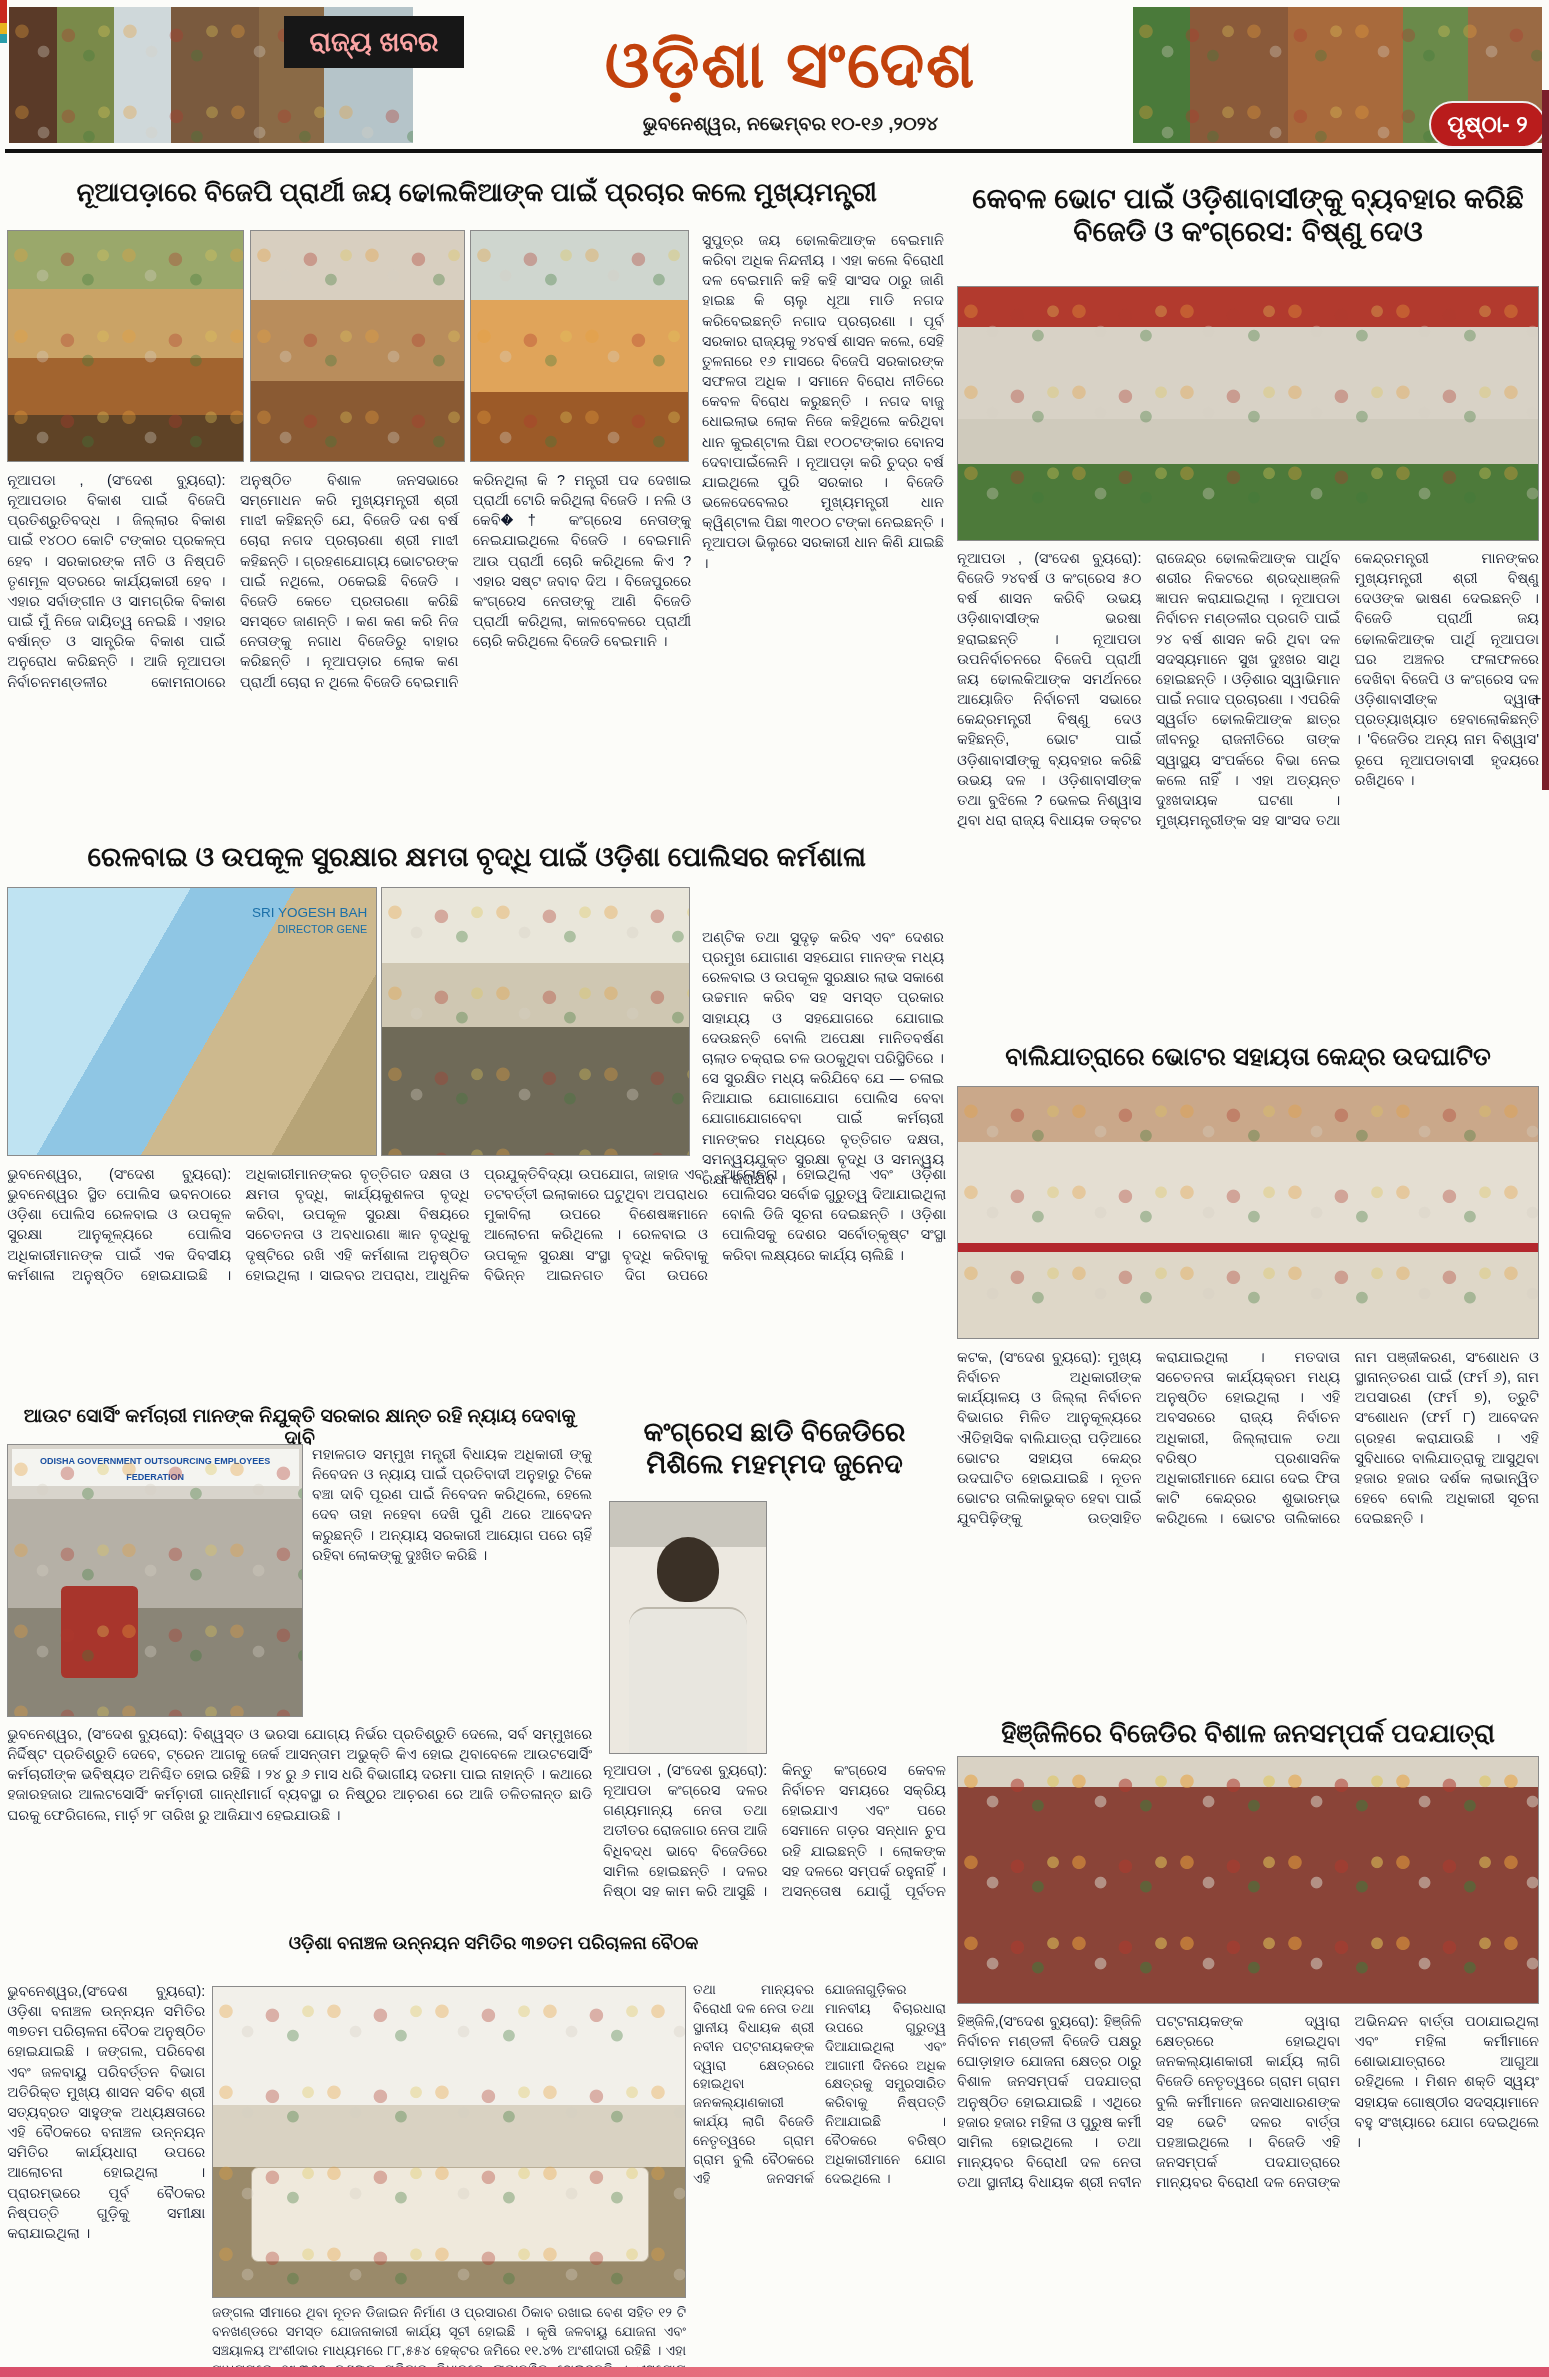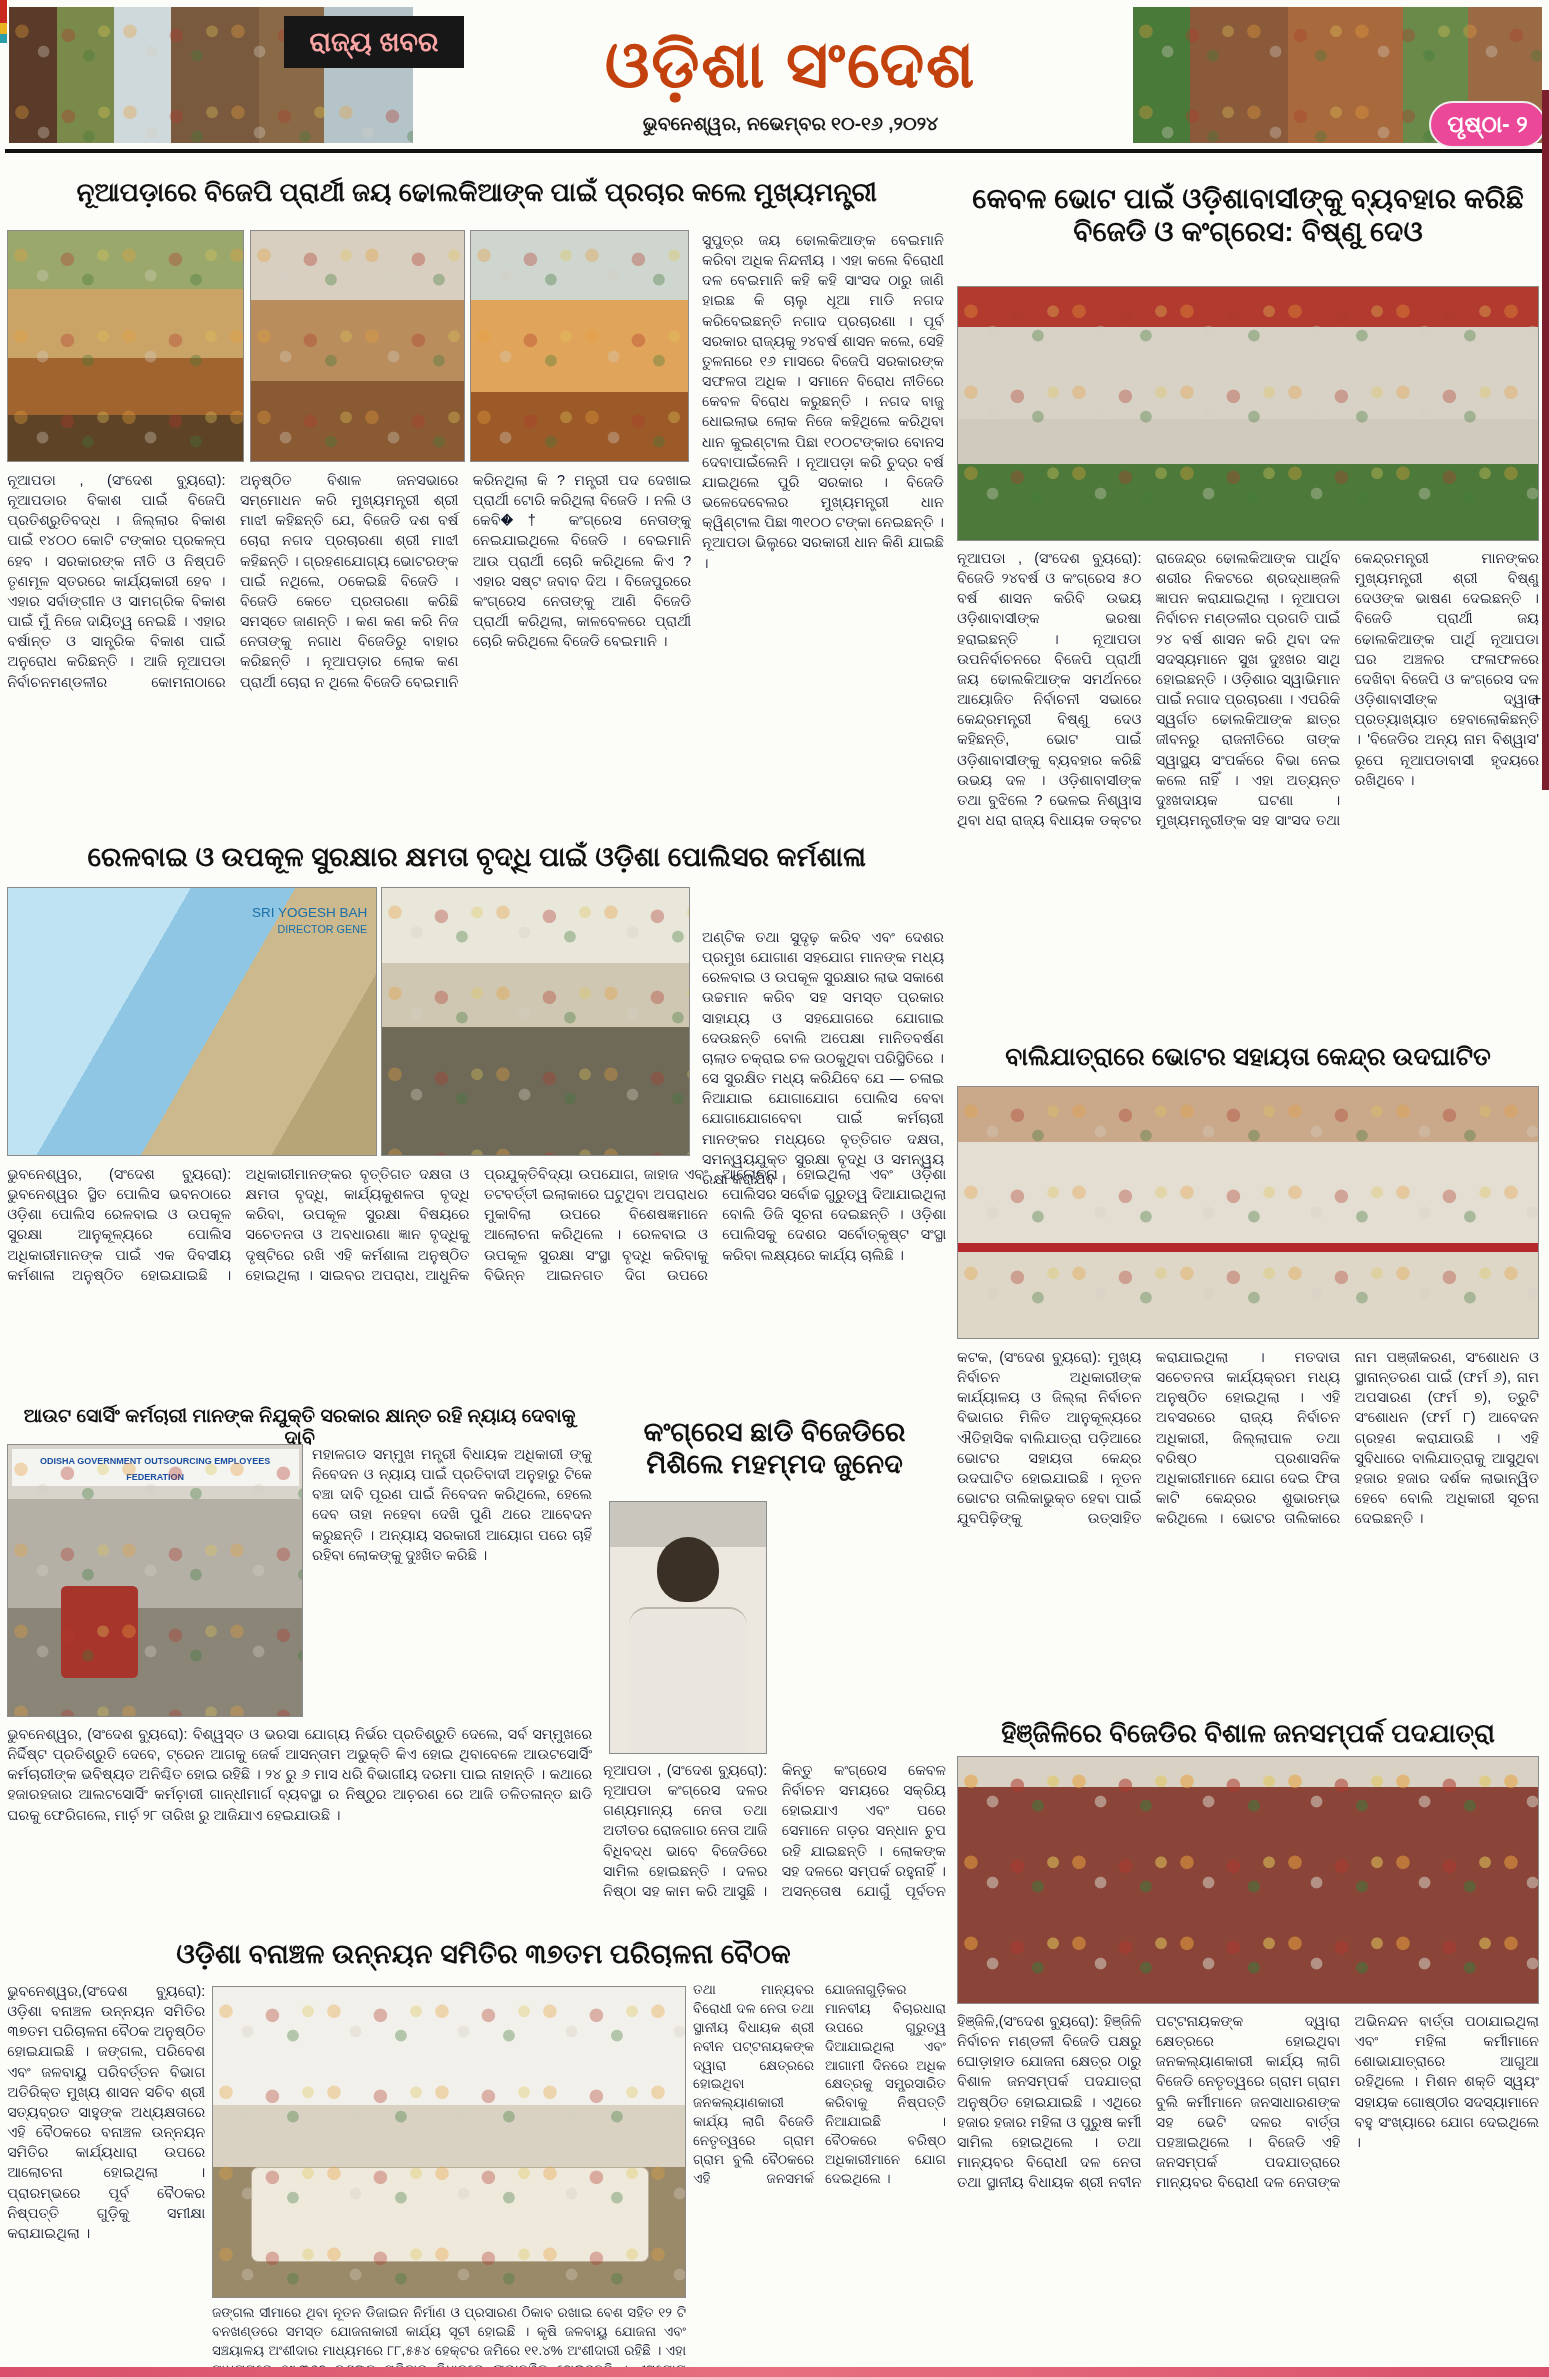--- a/index.html
+++ b/index.html
@@ -4,21 +4,21 @@
 <style>
   html,body{margin:0;padding:0;background:#e9e9e9;}
   .page{position:relative;width:1550px;height:2377px;margin:0 auto;background:#fcfcf9;
         font-family:"Liberation Sans",sans-serif;color:#161616;overflow:hidden;}
   .abs{position:absolute;}
   .photo{position:absolute;border:0.9px solid #8a8a8a;box-sizing:border-box;overflow:hidden;}
   .headline{font-weight:bold;color:#101010;text-align:center;line-height:1.18;}
   .bodytext{font-size:14.4px;line-height:1.4;text-align:justify;overflow:hidden;color:#0f172a;
             column-gap:14.4px;word-break:break-word;}
   .rule{background:#111;}
-  .badge{background:#ec4899;color:#fff;border:2.7px solid #eee;border-radius:25px;
+  .badge{background:#b91c1c;color:#fff;border:2.7px solid #eee;border-radius:25px;
          display:flex;align-items:center;justify-content:center;font-weight:bold;}
   .label-box{background:#171717;color:#fca5a5;display:flex;align-items:center;justify-content:center;
              font-weight:bold;}
   .overlay-blue{position:absolute;color:#1a6fa8;font-weight:normal;text-align:right;line-height:1.3;}
   .ribbon{position:absolute;background:#b3272d;}
   .crowdtex{position:absolute;inset:0;opacity:.35;
     background-image:radial-gradient(circle at 12% 30%,#e8a13c 0 6.3px,transparent 7.2px),
       radial-gradient(circle at 32% 55%,#d6d0c4 0 5.4px,transparent 6.3px),
       radial-gradient(circle at 55% 35%,#b03a2e 0 6.3px,transparent 7.2px),
       radial-gradient(circle at 74% 60%,#3f7a3a 0 5.4px,transparent 6.3px),
@@ -159,21 +159,21 @@
     <span>ହିଞ୍ଜିଳିରେ ବିଜେଡିର ବିଶାଳ ଜନସମ୍ପର୍କ ପଦଯାତ୍ରା</span>
   </h1>
   <div class="photo" style="left:957px;top:1756px;width:582px;height:248px;
               background:linear-gradient(180deg,#d9d2c4 0 12%,#8a4438 12% 100%);">
     <div class="crowdtex" style="opacity:.55;"></div>
   </div>
   <div class="bodytext abs" style="left:957px;top:2011px;width:582px;height:348px;column-count:3;">
     <span>ହିଞ୍ଜିଳି,(ସଂଦେଶ ବ୍ୟୁରୋ): ହିଞ୍ଜିଳି ନିର୍ବାଚନ ମଣ୍ଡଳୀ ବିଜେଡି ପକ୍ଷରୁ ଘୋଡ଼ାହାଡ ଯୋଜନା କ୍ଷେତ୍ର ଠାରୁ ବିଶାଳ ଜନସମ୍ପର୍କ ପଦଯାତ୍ରା ଅନୁଷ୍ଠିତ ହୋଇଯାଇଛି । ଏଥିରେ ହଜାର ହଜାର ମହିଳା ଓ ପୁରୁଷ କର୍ମୀ ସାମିଲ ହୋଇଥିଲେ । ତଥା ମାନ୍ୟବର ବିରୋଧୀ ଦଳ ନେତା ତଥା ସ୍ଥାନୀୟ ବିଧାୟକ ଶ୍ରୀ ନବୀନ ପଟ୍ଟନାୟକଙ୍କ ଦ୍ୱାରା କ୍ଷେତ୍ରରେ ହୋଇଥିବା ଜନକଲ୍ୟାଣକାରୀ କାର୍ଯ୍ୟ ଲାଗି ବିଜେଡି ନେତୃତ୍ୱରେ ଗ୍ରାମ ଗ୍ରାମ ବୁଲି କର୍ମୀମାନେ ଜନସାଧାରଣଙ୍କ ସହ ଭେଟି ଦଳର ବାର୍ତ୍ତା ପହଞ୍ଚାଇଥିଲେ । ବିଜେଡି ଏହି ଜନସମ୍ପର୍କ ପଦଯାତ୍ରାରେ ମାନ୍ୟବର ବିରୋଧୀ ଦଳ ନେତାଙ୍କ ଅଭିନନ୍ଦନ ବାର୍ତ୍ତା ପଠାଯାଇଥିଲା ଏବଂ ମହିଳା କର୍ମୀମାନେ ଶୋଭାଯାତ୍ରାରେ ଆଗୁଆ ରହିଥିଲେ । ମିଶନ ଶକ୍ତି ସ୍ୱୟଂ ସହାୟକ ଗୋଷ୍ଠୀର ସଦସ୍ୟାମାନେ ବହୁ ସଂଖ୍ୟାରେ ଯୋଗ ଦେଇଥିଲେ ।</span>
   </div>
 
-  <h1 class="headline abs" style="left:14px;top:1921px;width:939px;font-size:27px;">
+  <h1 class="headline abs" style="left:24px;top:1921px;width:939px;font-size:18px;">
     <span>ଓଡ଼ିଶା ବନାଞ୍ଚଳ ଉନ୍ନୟନ ସମିତିର ୩୭ତମ ପରିଚାଳନା ବୈଠକ</span>
   </h1>
   <div class="bodytext abs" style="left:7.2px;top:1981px;width:198px;height:386px;">
     <span>ଭୁବନେଶ୍ୱର,(ସଂଦେଶ ବ୍ୟୁରୋ): ଓଡ଼ିଶା ବନାଞ୍ଚଳ ଉନ୍ନୟନ ସମିତିର ୩୭ତମ ପରିଚାଳନା ବୈଠକ ଅନୁଷ୍ଠିତ ହୋଇଯାଇଛି । ଜଙ୍ଗଲ, ପରିବେଶ ଏବଂ ଜଳବାୟୁ ପରିବର୍ତ୍ତନ ବିଭାଗ ଅତିରିକ୍ତ ମୁଖ୍ୟ ଶାସନ ସଚିବ ଶ୍ରୀ ସତ୍ୟବ୍ରତ ସାହୁଙ୍କ ଅଧ୍ୟକ୍ଷତାରେ ଏହି ବୈଠକରେ ବନାଞ୍ଚଳ ଉନ୍ନୟନ ସମିତିର କାର୍ଯ୍ୟଧାରା ଉପରେ ଆଲୋଚନା ହୋଇଥିଲା ।  ପ୍ରାରମ୍ଭରେ ପୂର୍ବ ବୈଠକର ନିଷ୍ପତ୍ତି ଗୁଡ଼ିକୁ ସମୀକ୍ଷା କରାଯାଇଥିଲା ।</span>
   </div>
   <div class="photo" style="left:212px;top:1986px;width:474px;height:312px;
               background:linear-gradient(180deg,#f2f0ea 0 38%,#d9d2c2 38% 58%,#9a8a6a 58% 100%);">
     <div class="abs" style="left:8%;top:58%;width:84%;height:30%;background:#efe9dc;border-radius:7.2px;border:0.9px solid #b9ae97;"></div>
     <div class="crowdtex"></div>
   </div>

